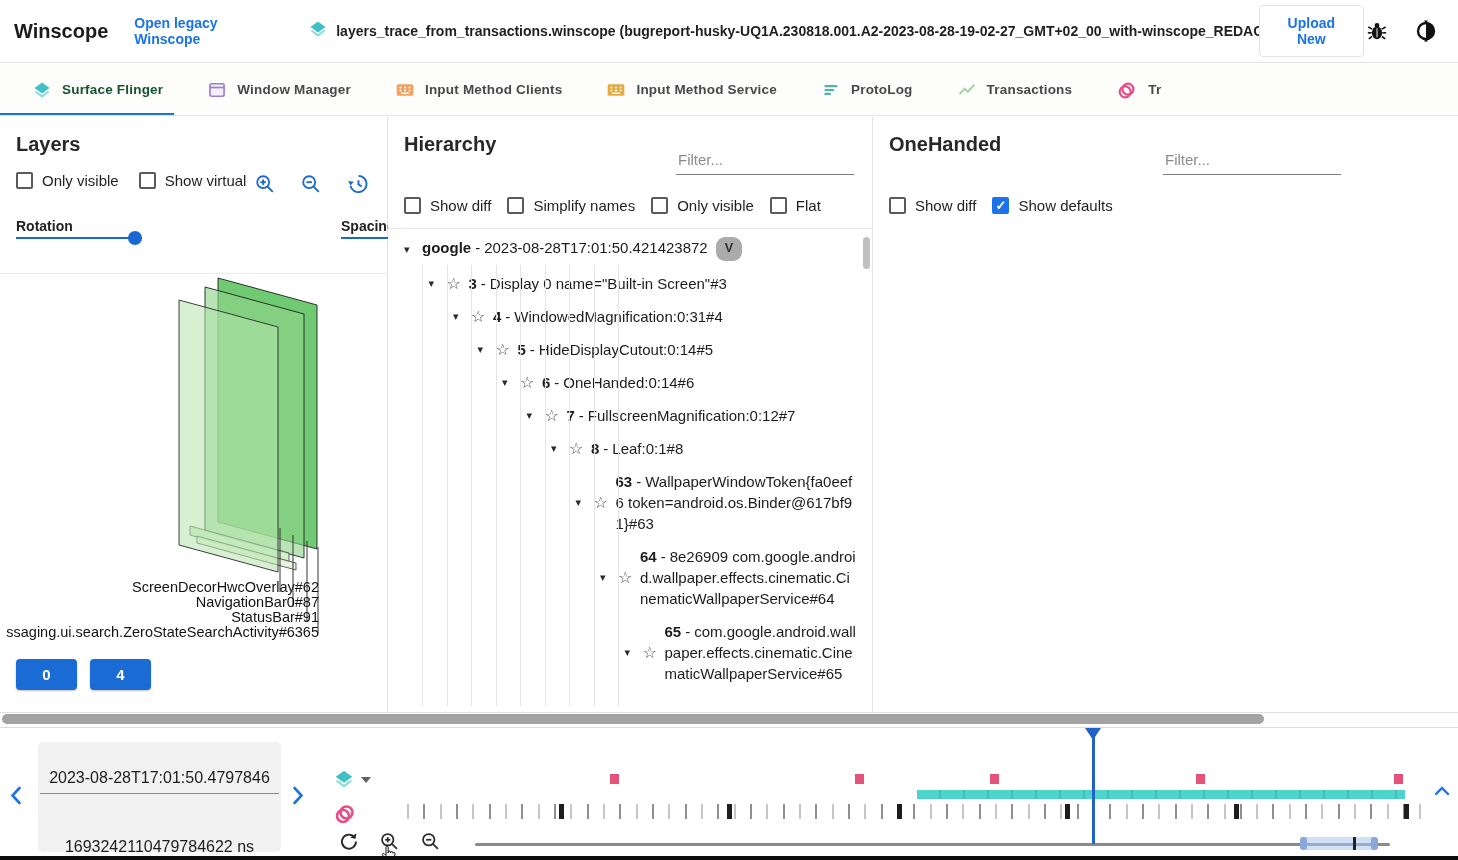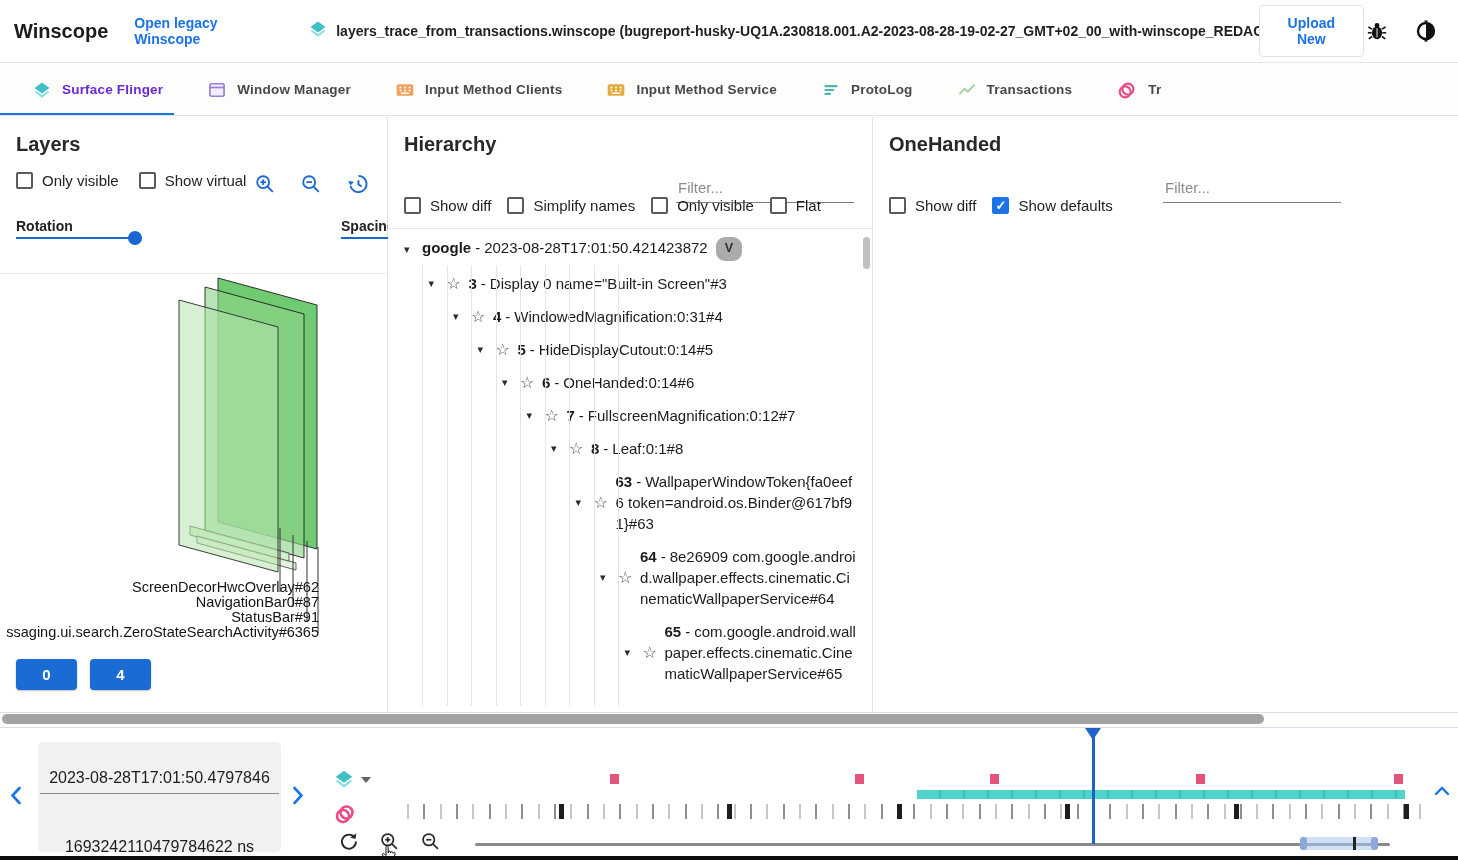--- a/index.html
+++ b/index.html
@@ -20,42 +20,42 @@
   .bug-btn { margin-left:2px; }
   .theme-btn { margin-left:26px; }
 
   
   .tabbar { position:absolute; top:64px; left:0; right:0; height:52px; background:#fdfdfb;
             border-bottom:1px solid #e4e4e4; display:flex; align-items:center; overflow:hidden; }
   .tab { display:flex; align-items:center; gap:10px; padding:0 22px; height:100%; cursor:pointer;
          white-space:nowrap; }
   .tab:first-child { padding-left:32px; }
   .tab .tab-label { font-size:13.5px; font-weight:700; color:#47484b; letter-spacing:.2px; }
-  .tab.active .tab-label { color:#6d28d9; }
+  .tab.active .tab-label { color:#14532d; }
   .tab-underline { position:absolute; left:0; top:49px; width:174px; height:3px; background:#1a73e8; }
 
   
   .main { position:absolute; top:117px; left:0; width:1458px; height:595px; display:flex; }
   .panel { position:relative; height:100%; background:#fff; }
   .panel-layers { width:388px; border-right:1px solid #e3e3e3; }
   .panel-hierarchy { width:485px; border-right:1px solid #e3e3e3; }
   .panel-properties { flex:1; }
   .panel-title { position:absolute; left:16px; top:16px; font-size:20px; font-weight:700; color:#282828; }
 
   .chk-row { position:absolute; display:flex; align-items:center; gap:20px; }
   .chk { display:flex; align-items:center; gap:9px; cursor:pointer; }
   .chk-box { width:17px; height:17px; border:2px solid #5a5a5a; border-radius:2px; background:#fff;
              display:flex; align-items:center; justify-content:center; flex:0 0 auto; }
   .chk-box.on { background:#1a73e8; border-color:#1a73e8; color:#fff; font-size:13px; font-weight:700; }
   .chk-box.on::after { content:"\2713"; line-height:1; }
   .chk-label { font-size:15px; color:#1f1f1f; }
 
   .filter-input { position:absolute; top:30px; width:178px; border:none; border-bottom:1px solid #7d7d7d;
                   font-size:15px; padding:4px 2px 6px; color:#404040; background:transparent; outline:none;
-                  font-family:inherit;margin-top:28px; }
+                  font-family:inherit; }
   .filter-input::placeholder { color:#8b8b8b; }
 
   
   .tool-icons { position:absolute; top:55px; right:18px; display:flex; gap:24px; }
   .slider-label { position:absolute; top:101px; font-size:14px; font-weight:700; color:#222; }
   .slider-track { position:absolute; top:120px; height:2px; background:#1967d2; }
   .slider-thumb { position:absolute; top:114px; width:14px; height:14px; border-radius:50%;
                   background:#1967d2; cursor:pointer; }
   .canvas3d { position:absolute; left:0; top:156px; width:490px; height:362px; border-top:1px solid #ececec; }
   .layer-labels { position:absolute; left:0; top:463px; width:319px; text-align:right; }

